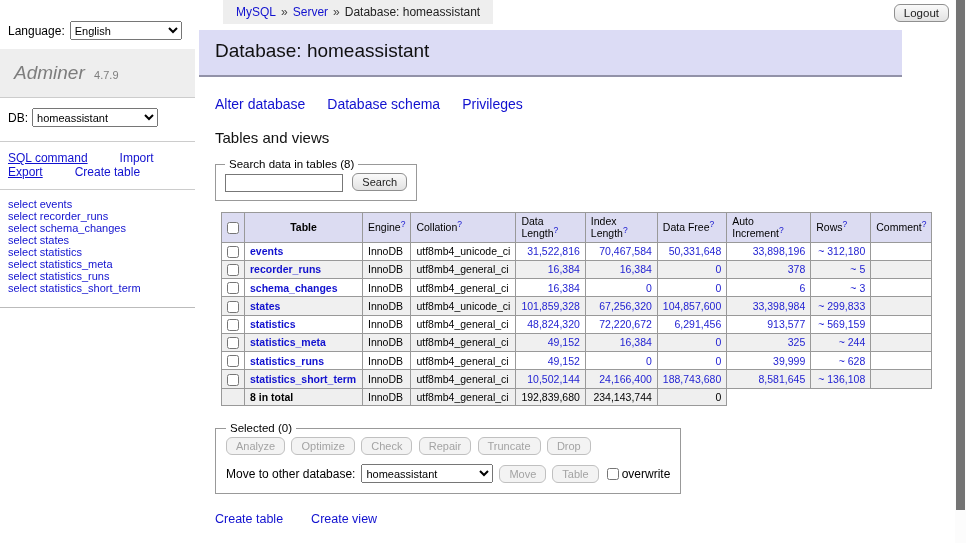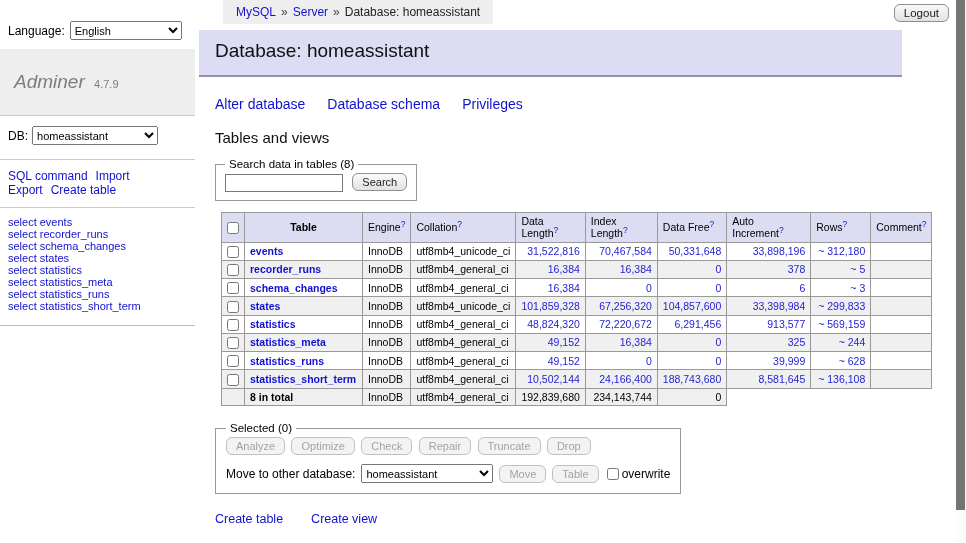--- a/index.html
+++ b/index.html
@@ -10,28 +10,28 @@
     font-family:"Liberation Sans","DejaVu Sans",sans-serif; font-size:12px;
   }
   a { color:#1111cf; text-decoration:none; cursor:pointer; }
 
   
   .sidebar { position:absolute; left:0; top:0; width:195px; }
   .lang-row { padding:21px 0 0 8px; font-size:12px; white-space:nowrap; }
   .lang-row select { width:112px; height:19px; font-size:11px; margin-left:5px; }
   h1.app-title {
     margin:9px 0 0; background:#eee; border-bottom:1px solid #ccc;
-    padding:22px 14px; font-weight:normal; font-style:italic;
+    padding:13px 14px; font-weight:normal; font-style:italic;
     font-size:19px; color:#7d7d7d;
   }
   h1.app-title .ver { font-size:11px; font-style:normal; margin-left:4px; }
   .db-row { padding:10px 8px 14px; font-size:12px; border-bottom:1px solid #ccc; white-space:nowrap; }
   .db-row select { width:126px; height:19px; font-size:11px; margin-left:4px; }
   .quick-links { margin:0; padding:9px 8px 10px; font-size:12px; line-height:14px; border-bottom:1px solid #ccc; }
-  .quick-links .gap { margin-right:8px; }
+  .quick-links .gap { margin-right:32px;text-decoration:underline; }
   .table-list { list-style:none; margin:0; padding:8px 8px 13px; font-size:11px; line-height:12px; border-bottom:1px solid #bbb; }
   .table-list .sel { margin-right:3px; }
 
   
   .main { position:absolute; left:199px; top:0; width:767px; }
   .breadcrumb { display:inline-block; background:#eee; padding:5px 13px; font-size:12px; color:#222;margin-left:24px; }
   .breadcrumb .sep { color:#444; margin:0 5px; }
   h2.page-title {
     margin:6px 64px 0 0; background:#dcdcf5; border-bottom:2px solid #9292a8;
     padding:10px 0 13px 16px; font-size:19px; font-weight:normal; color:#101010;

